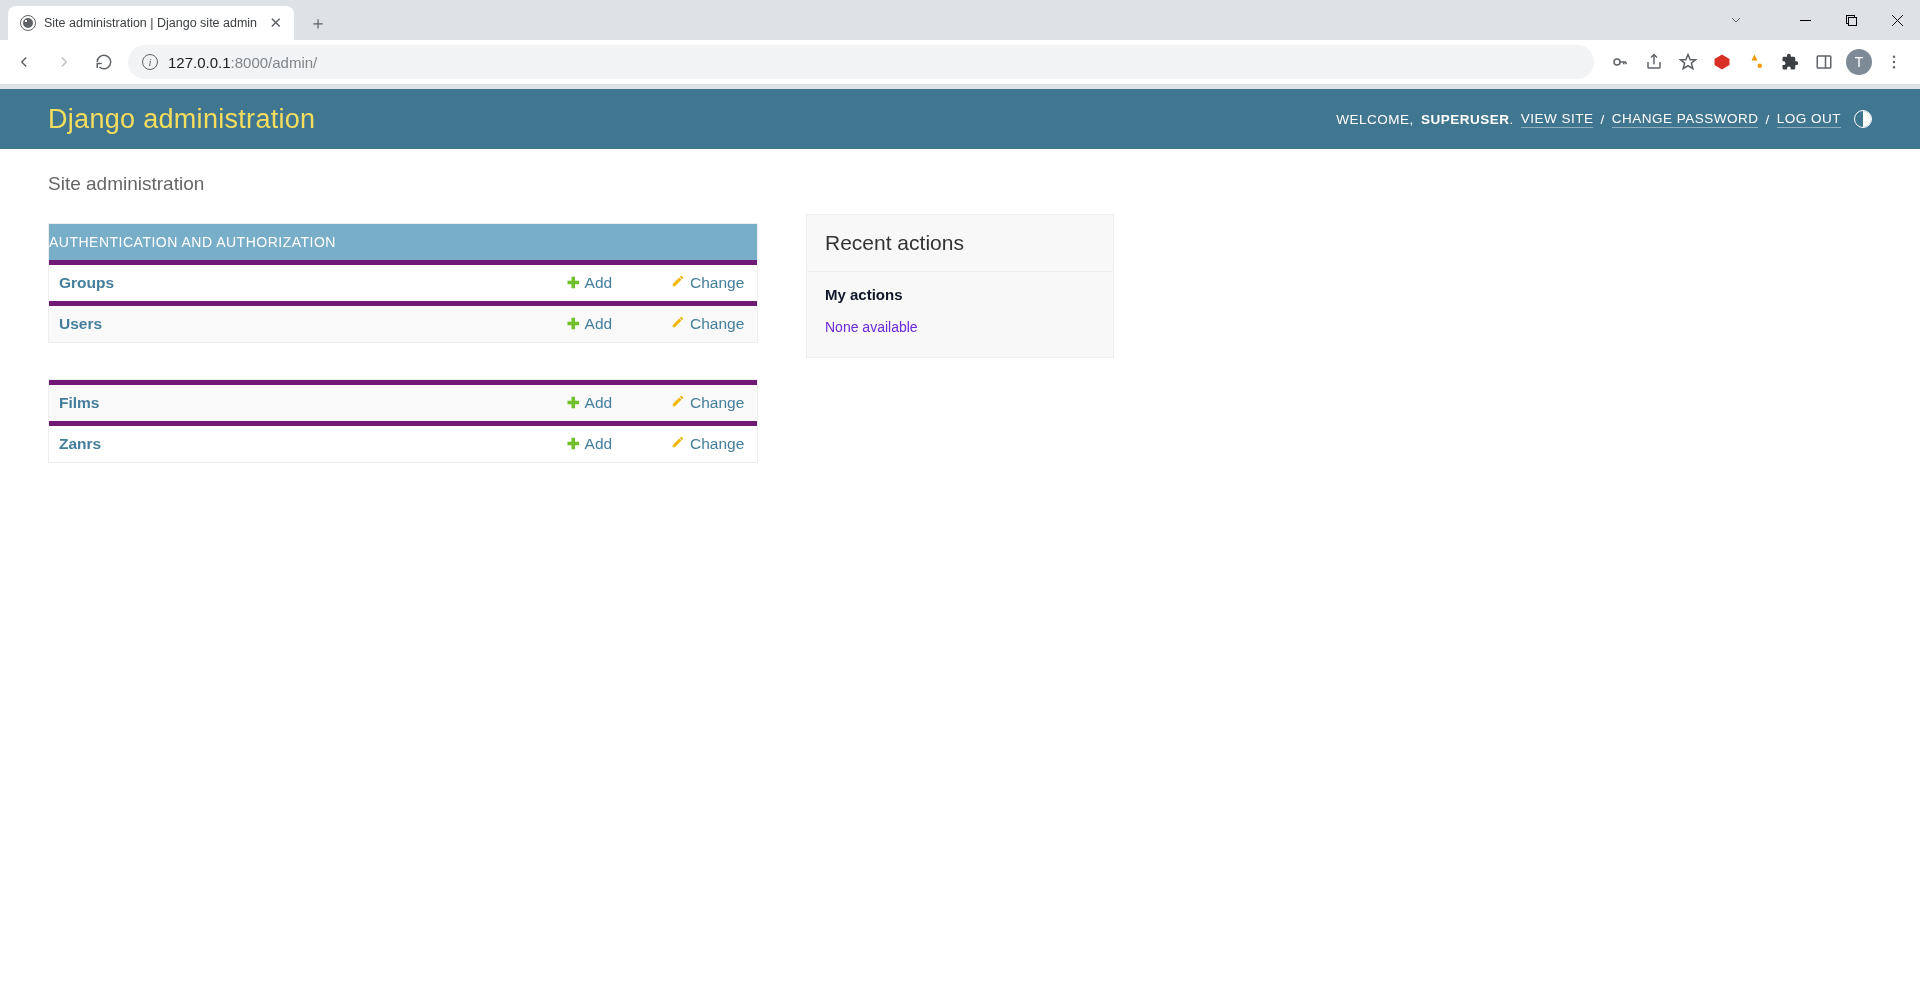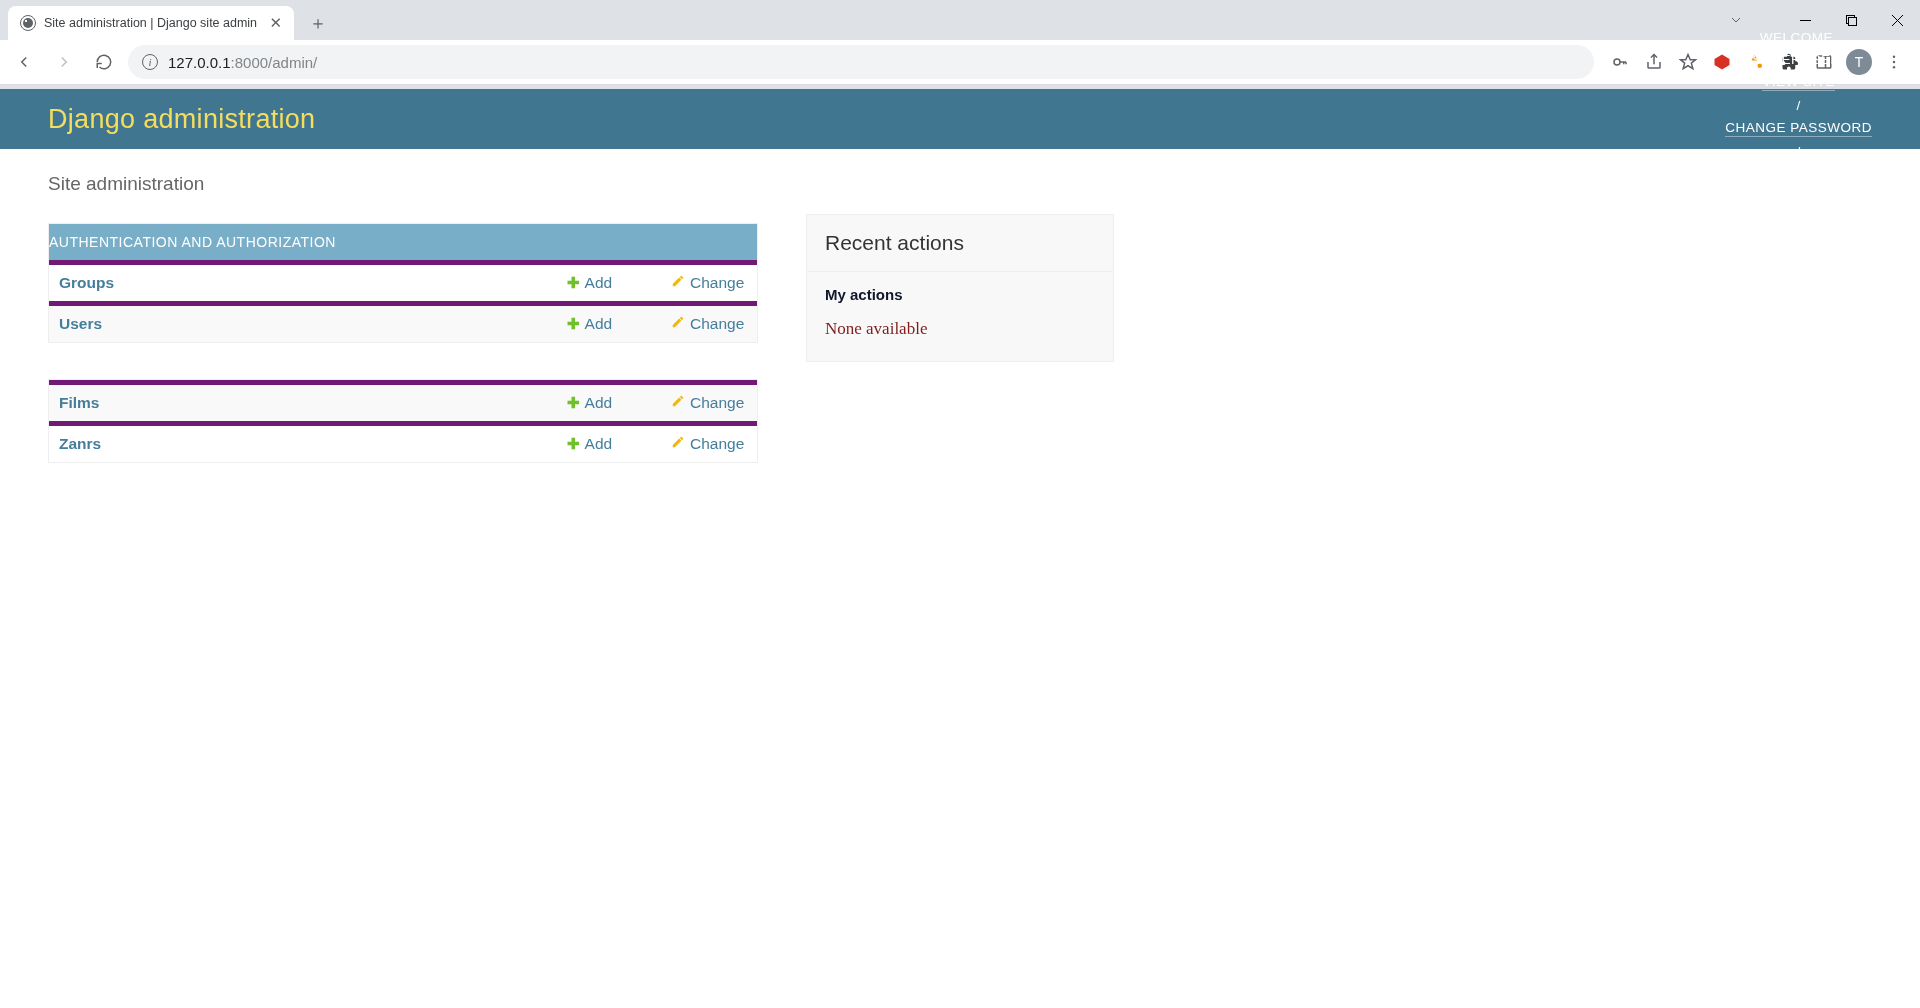--- a/index.html
+++ b/index.html
@@ -28,24 +28,24 @@
 .avatar { width:26px; height:26px; border-radius:50%; background:#7e8b96; color:#fff; display:flex; align-items:center; justify-content:center; font-size:14px; }
 .win-controls { position:absolute; right:0; top:0; display:flex; height:40px; }
 .win-btn { width:46px; display:flex; align-items:center; justify-content:center; color:#000; cursor:pointer; }
 .win-btn svg { width:11px; height:11px; stroke:#000; stroke-width:1; fill:none; }
 .win-chevron { position:absolute; right: 176px; top:12px; color:#5f6368; }
 .win-chevron svg { width:16px; height:16px; stroke:currentColor; stroke-width:1.5; fill:none; }
 
 
 .django-header { background:#417690; height:60px; display:flex; align-items:center; justify-content:space-between; padding: 0 48px; color:#fff; }
 .django-brand { color:#f5dd5d; font-size:27px; font-weight:300; letter-spacing:0.3px; }
-.user-tools { font-size:13.5px; color:#fff; display:flex; align-items:center; gap:7px; letter-spacing:0.5px;flex-direction:column; }
+.user-tools { font-size:13.5px; color:#fff; display:flex; align-items:center; gap:7px; letter-spacing:0.5px; }
 .user-tools a { color:#fff; text-decoration:none; border-bottom:1px solid rgba(255,255,255,0.4); padding-bottom:1px; }
 .user-tools .sep { color:#fff; }
-.user-tools strong { font-weight:400;text-align:center; }
+.user-tools strong { font-weight:700;text-align:center; }
 .theme-toggle { width:18px; height:18px; border-radius:50%; border:1.5px solid #fff; position:relative; cursor:pointer; overflow:hidden; margin-left:6px; }
 .theme-toggle::after { content:""; position:absolute; right:0; top:0; bottom:0; width:50%; background:#fff; }
 
 .content { padding: 24px 48px; display:flex; gap:48px; }
 .main-col { width: 710px; }
 .side-col { width: 308px; margin-top: 41px; }
 h1.page-title { font-size:19px; font-weight:300; color:#666; margin-bottom: 28px; }
 
 .module { margin-bottom:36px; border:1px solid #eee; }
 .module-caption { background:#79aec8; color:#fff; font-size:14px; letter-spacing:0.5px; padding: 10px 0; text-transform:uppercase; font-weight:400; }
@@ -56,21 +56,21 @@
 .model-row .name a { color:#447e9b; font-weight:600; text-decoration:none; }
 .action-link { color:#447e9b; text-decoration:none; display:inline-flex; align-items:center; gap:5px; width:76px; }
 .add-cell { width:76px; }
 .addlink-icon { color:#70bf2b; font-weight:bold; font-size:15px; }
 .changelink-icon { color:#efb80b; }
 .changelink-icon svg { width:14px; height:14px; fill:#efb80b; }
 
 .recent { background:#f8f8f8; border:1px solid #eee; }
 .recent h2 { font-size:21px; font-weight:400; color:#333; padding:16px 18px; border-bottom:1px solid #eee; }
 .recent h3 { font-size:15px; color:#0f172a; padding:14px 18px 6px; font-weight:600; }
-.recent p { padding:10px 18px 22px; color:#7f1d1d; font-size:17px;font-family:Liberation Serif, serif; }
+.recent p { padding:10px 18px 22px; color:#6d28d9; font-size:14px; }
 </style>
 </head>
 <body>
 
 <div class="browser-chrome">
   <div class="win-chevron">
     <svg viewBox="0 0 24 24">
         <polyline points="6 9 12 15 18 9"></polyline>
       </svg>
   </div>

